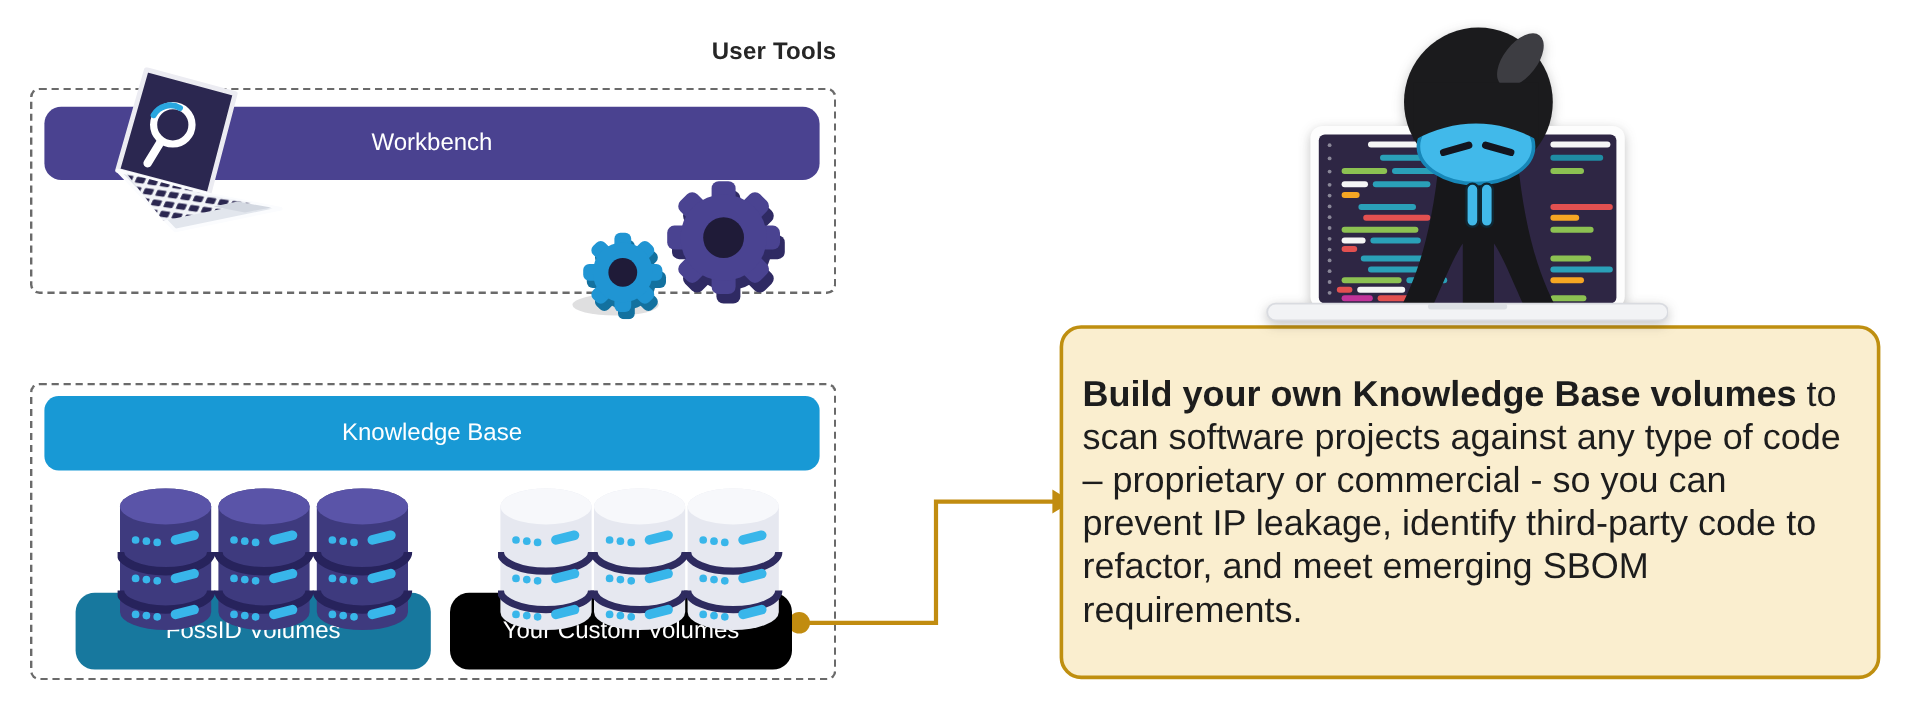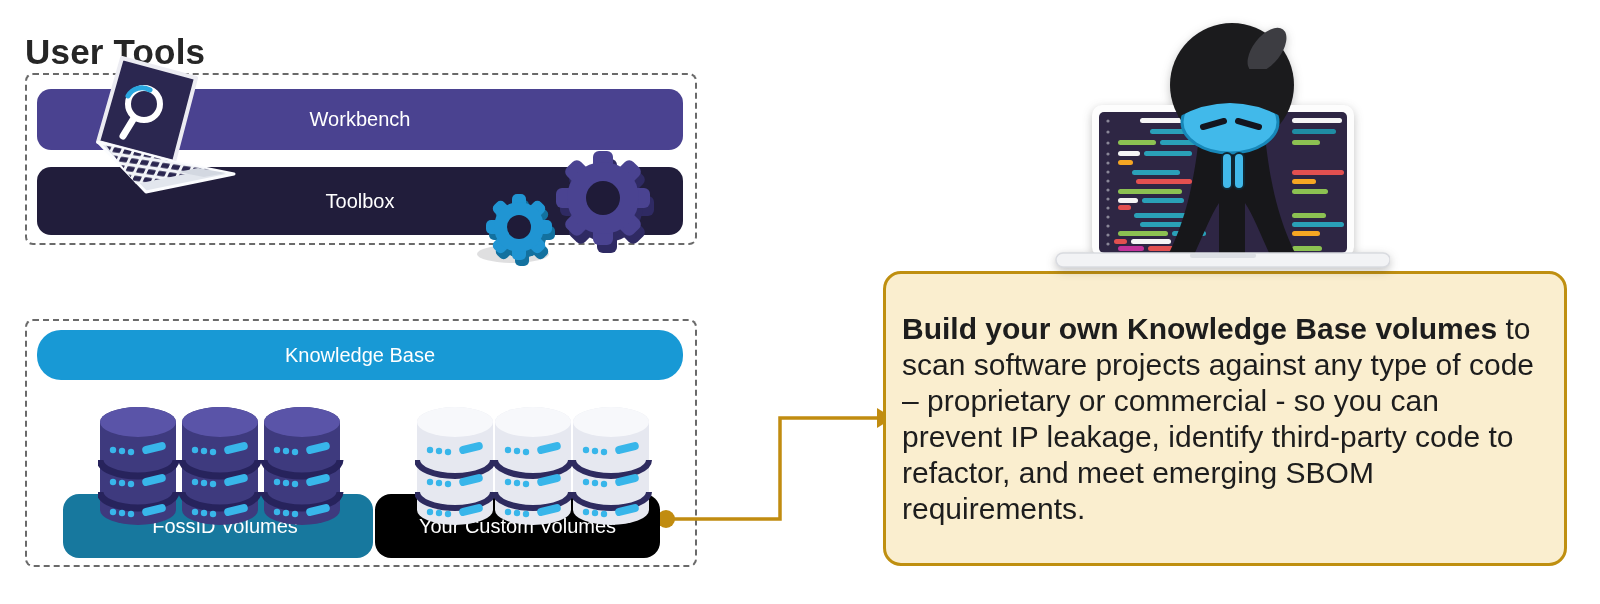--- a/index.html
+++ b/index.html
@@ -1,34 +1,34 @@
 <!DOCTYPE html>
 <html><head>
 <meta charset="utf-8">
 <style>
   html,body{margin:0;padding:0;background:#fff;}
   #stage{position:relative;width:1600px;height:604px;background:#ffffff;overflow:hidden;
          font-family:"Liberation Sans",sans-serif;}
-  .heading{position:absolute;left:25px;width:672px;text-align:left;
-           font-size:35px;font-weight:700;color:#262626;letter-spacing:.2px;}
+  .heading{position:absolute;left:25px;width:672px;text-align:right;
+           font-size:20px;font-weight:700;color:#262626;letter-spacing:.2px;}
   #user-tools-heading{top:32px;}
   #scan-server-heading{top:268px;}
   .dashed-panel{position:absolute;left:25px;width:668px;border:2px dashed #6a6a6a;
                 border-radius:8px;background:#fff;z-index:1;}
   #user-tools-panel{top:73px;height:168px;}
   #scan-server-panel{top:319px;height:244px;}
   .bar{position:absolute;left:37px;width:646px;border-radius:14px;z-index:2;
        display:flex;align-items:center;justify-content:center;
        color:#fff;font-size:20px;}
   #workbench-bar{top:89px;height:61px;background:#4a4290;}
   #toolbox-bar{top:167px;height:68px;background:#211d3b;}
-  #knowledge-base-bar{top:330px;height:50px;background:#1899d5;border-radius:24px;}
+  #knowledge-base-bar{top:330px;height:62px;background:#1899d5;border-radius:12px;}
   .volume-box{position:absolute;top:494px;height:64px;border-radius:16px;z-index:2;
               display:flex;align-items:center;justify-content:center;color:#fff;font-size:20px;}
-  #fossid-volumes-box{left:63px;width:296px;background:#17789e;padding-left:14px;}
+  #fossid-volumes-box{left:63px;width:296px;background:#17789e;}
   #custom-volumes-box{left:375px;width:285px;background:#000000;}
   .icon-svg{position:absolute;z-index:5;}
   #laptop-search-icon{left:78px;top:56px;}
   #gears-icon{left:465px;top:148px;}
   #fossid-db-icon{left:98px;top:402px;z-index:3;}
   #custom-db-icon{left:415px;top:402px;z-index:3;}
   #connector-svg{position:absolute;left:655px;top:400px;z-index:1;}
   #callout-box{position:absolute;left:883px;top:271px;width:684px;height:295px;
                background:#faeecf;border:3px solid #bf8f10;border-radius:18px;
                box-sizing:border-box;z-index:2;display:flex;align-items:center;}
@@ -41,23 +41,20 @@
 <body>
 
 <div id="stage">
 
   <div class="heading" id="user-tools-heading">User Tools</div>
 
   <div class="dashed-panel" id="user-tools-panel"></div>
 
   <div class="bar" id="workbench-bar">
     <span>Workbench</span>
-  </div>
-  <div class="bar" id="toolbox-bar">
-    <span>Toolbox</span>
   </div>
 
   <svg class="icon-svg" id="laptop-search-icon" width="160" height="140" viewBox="0 0 160 140">
     <defs>
       <pattern id="kbd" width="11" height="8" patternUnits="userSpaceOnUse" patternTransform="skewX(-18) rotate(8)">
         <rect width="11" height="8" fill="#f2f4f8"></rect>
         <rect x="1" y="1" width="8" height="5" rx="1" fill="#2b2750"></rect>
       </pattern>
     </defs>
 

